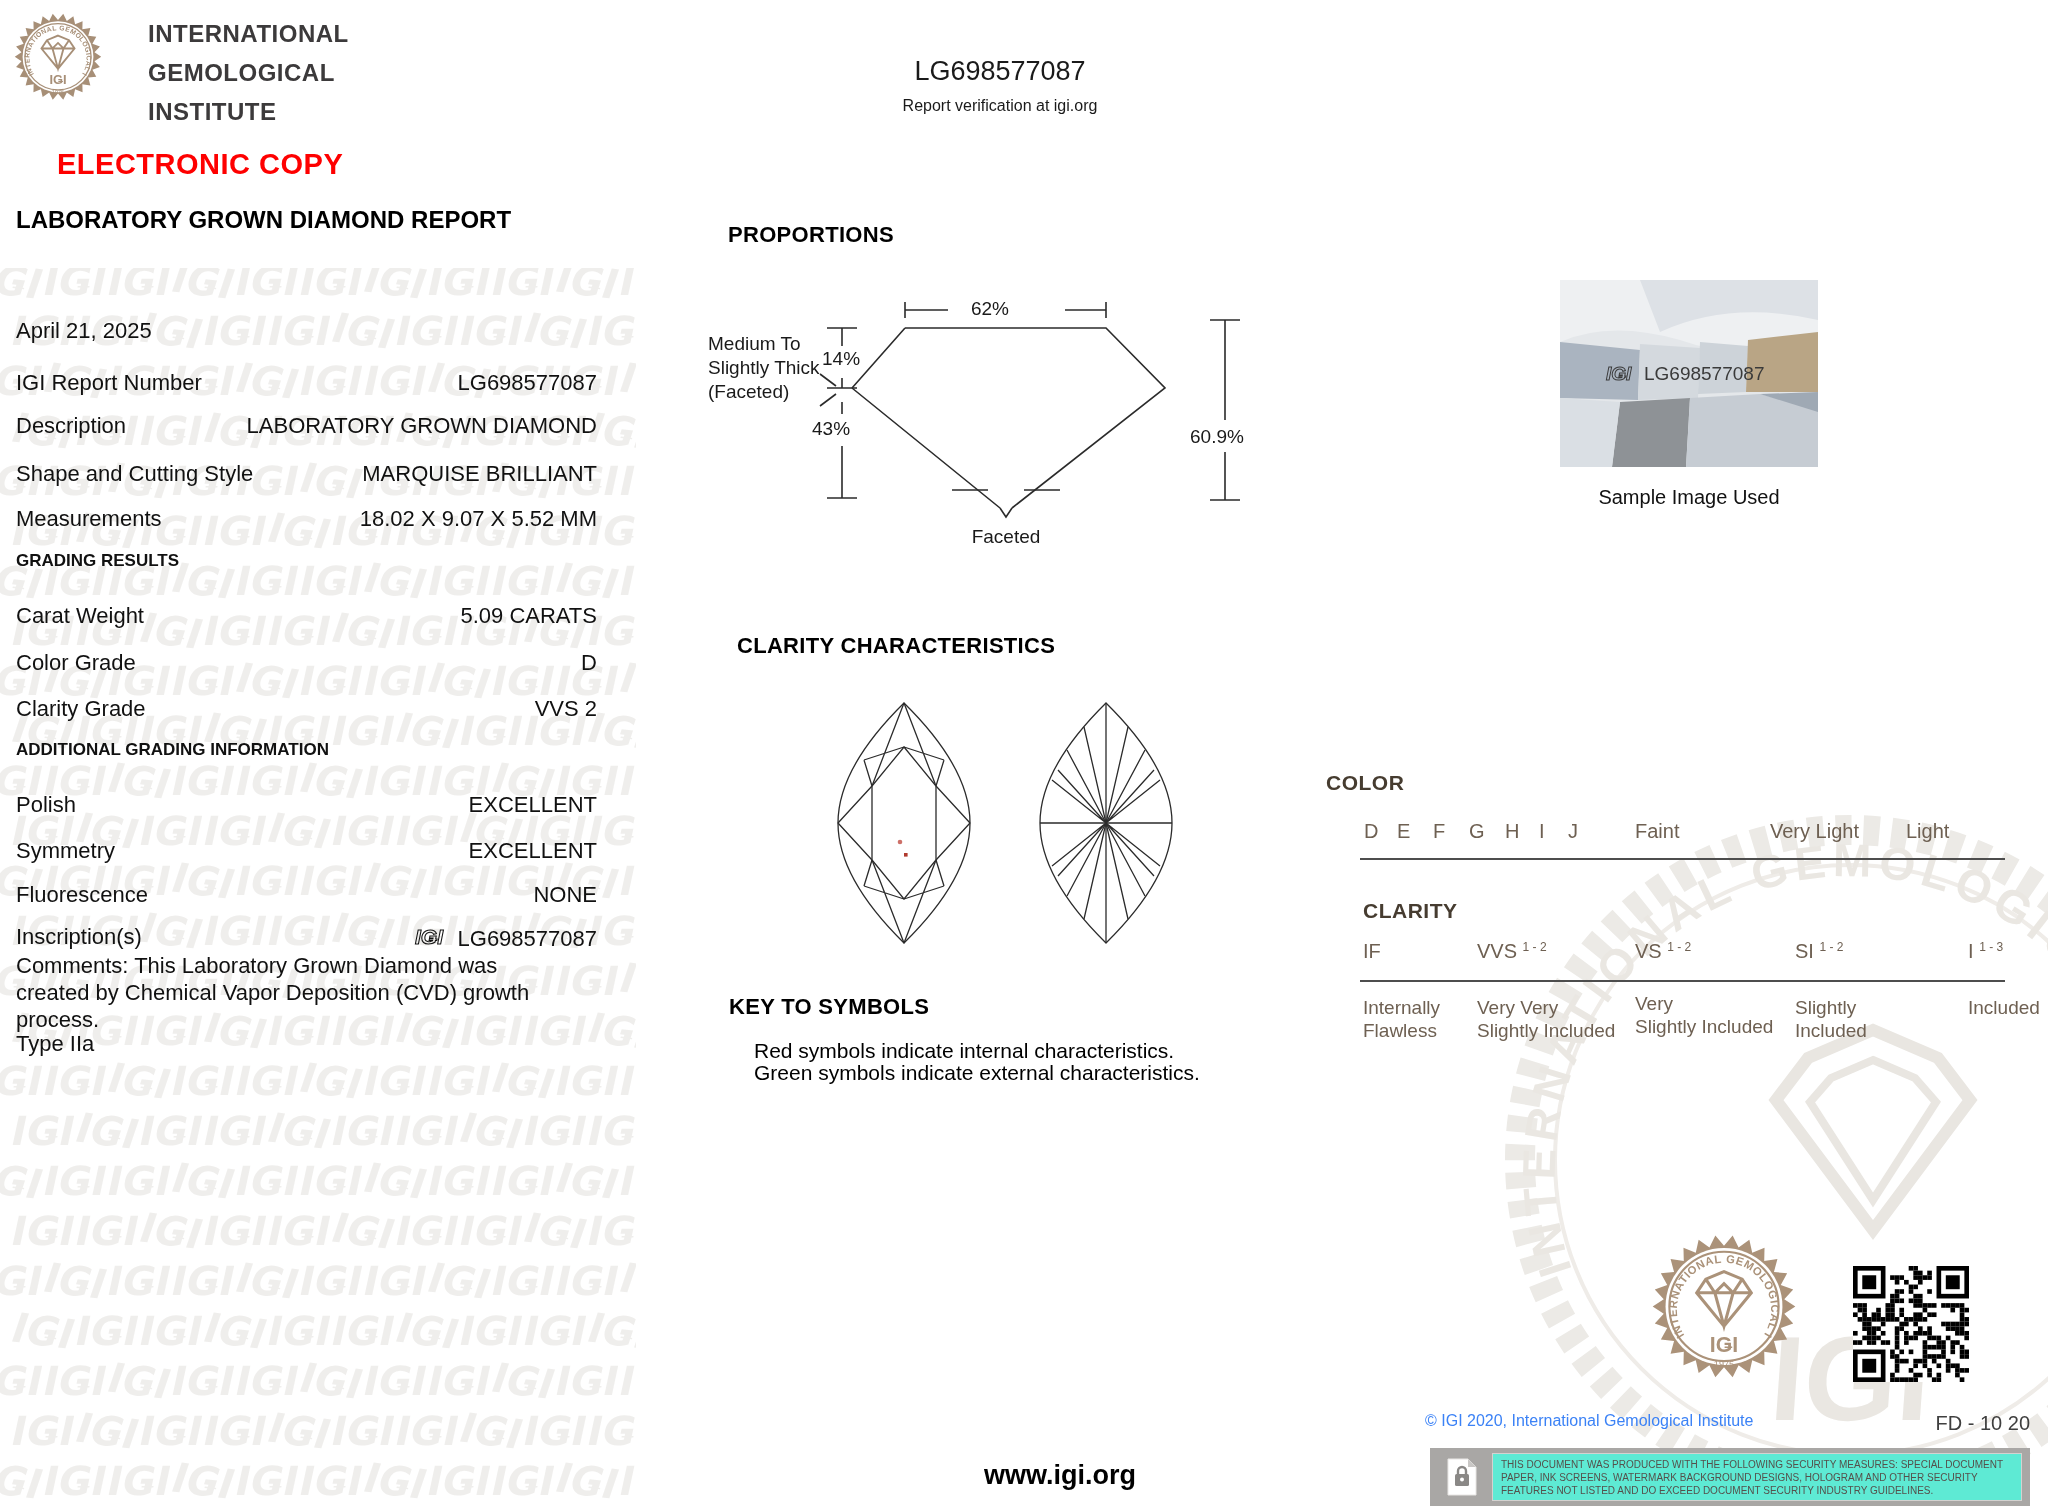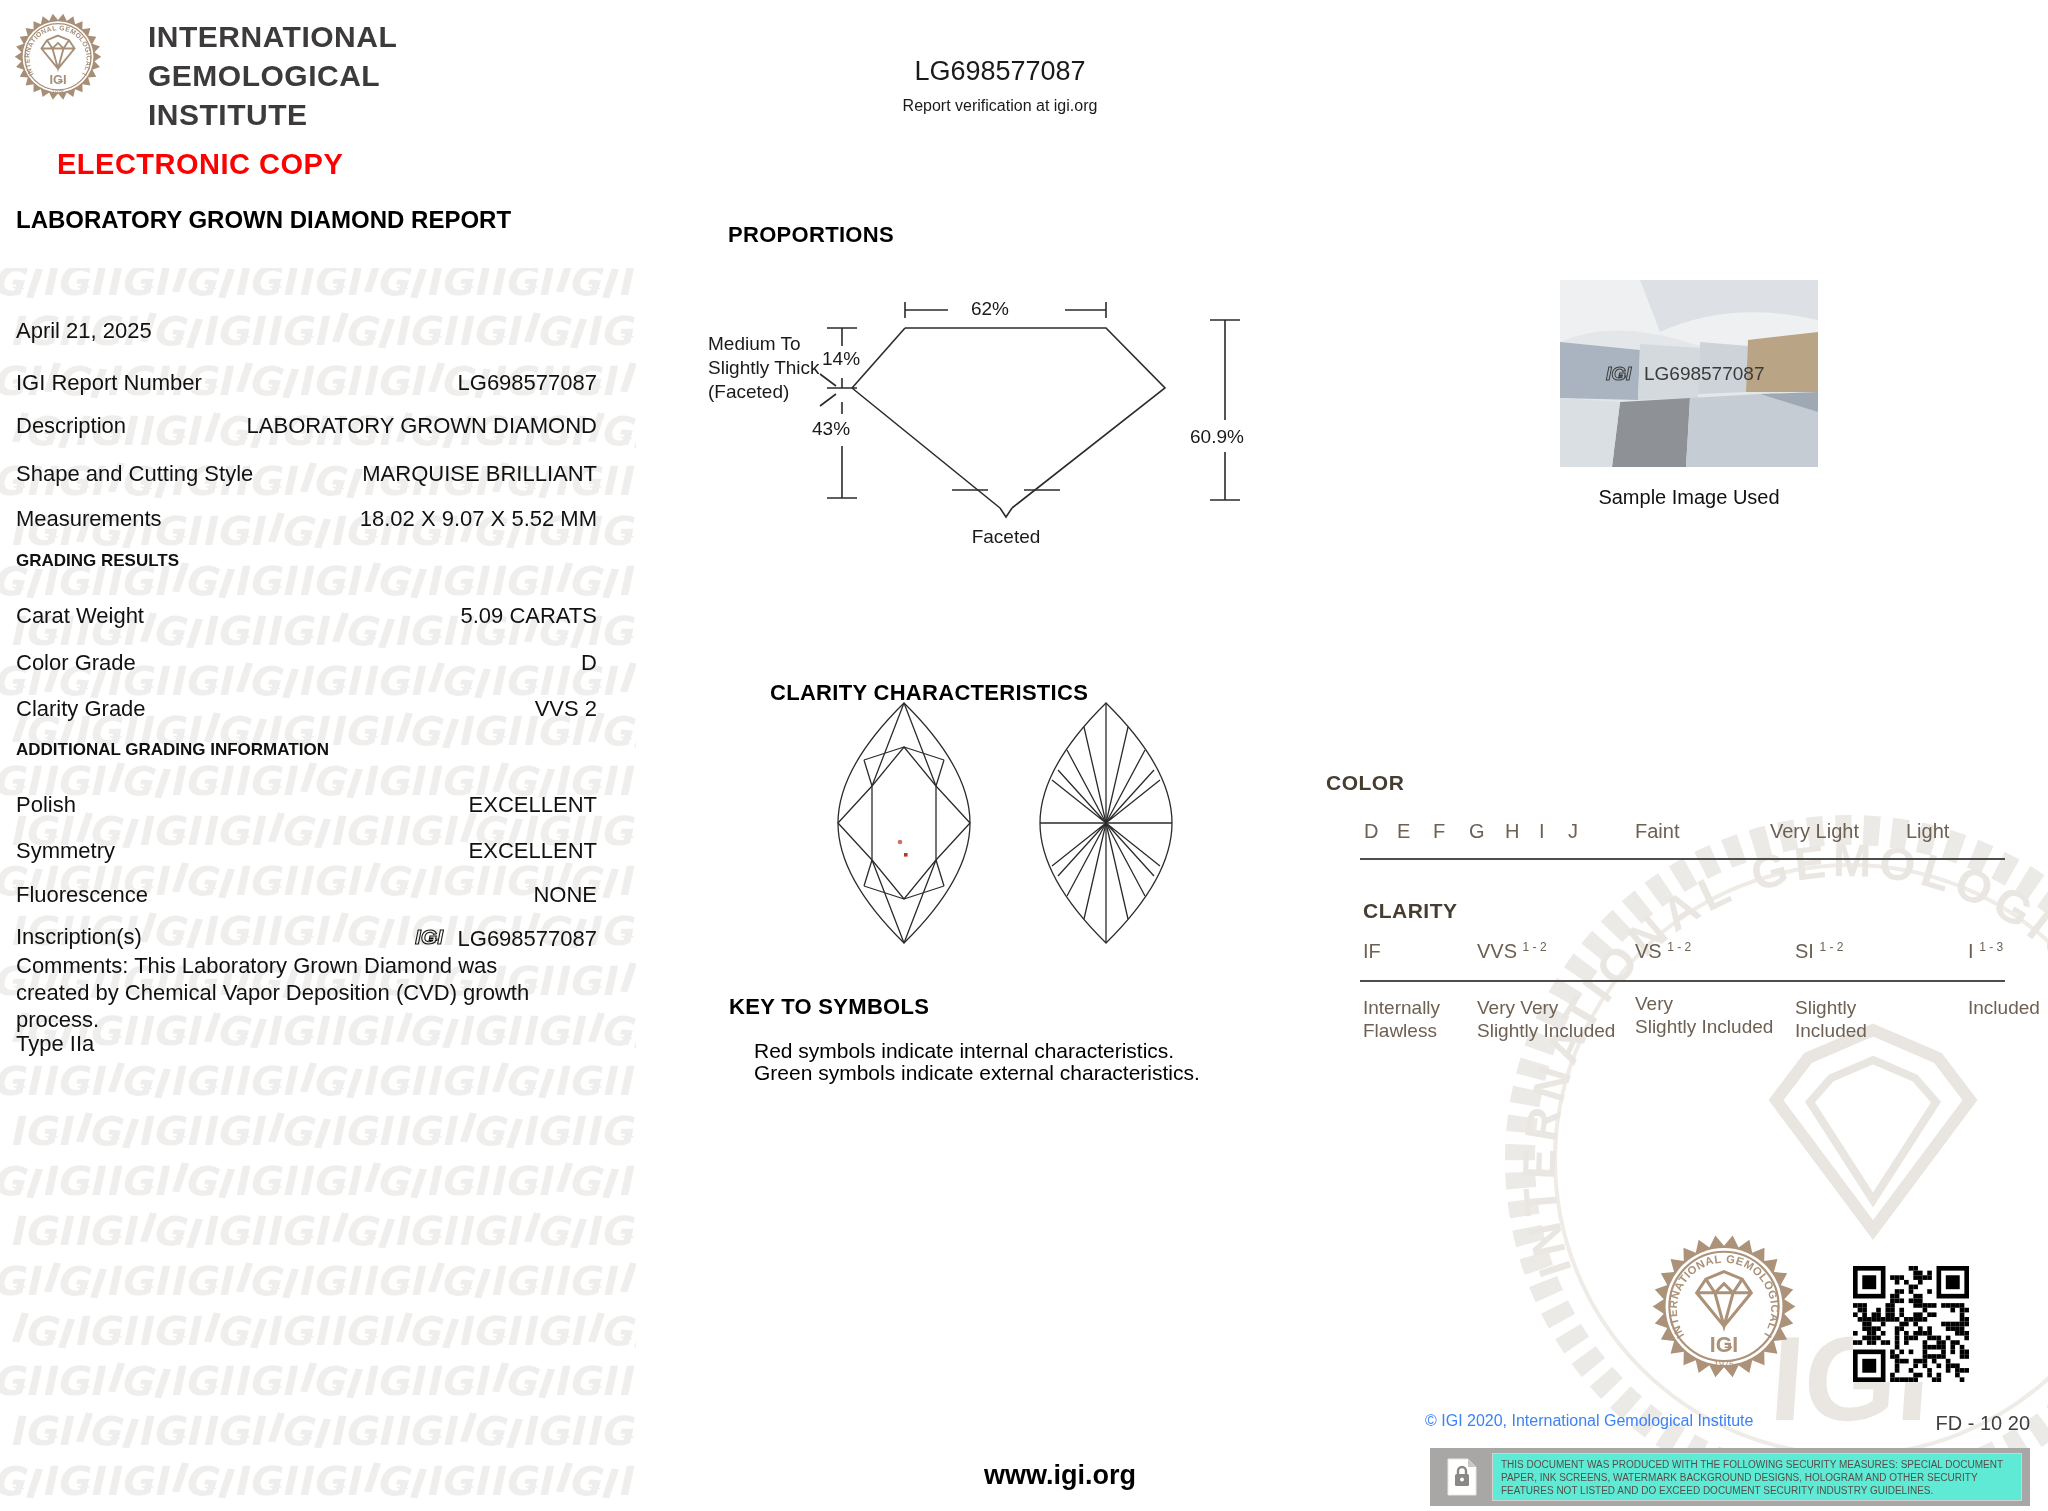--- a/index.html
+++ b/index.html
@@ -5,21 +5,21 @@
   html,body{margin:0;padding:0;background:#ffffff;}
   .page{position:relative;width:2048px;height:1511px;background:#fff;overflow:hidden;
         font-family:"Liberation Sans",sans-serif;color:#111;}
   .abs{position:absolute;}
   
   #wm-left{position:absolute;left:0;top:268px;width:636px;height:1243px;overflow:hidden;z-index:0;}
   .wm-glyph{position:absolute;font-family:"DejaVu Sans",sans-serif;font-weight:bold;font-size:40px;
             color:rgba(100,88,72,0.10);transform:skewX(-12deg);white-space:nowrap;}
   #wm-right{z-index:0;}
   
-  .org-line{position:absolute;left:148px;font-size:30px;font-weight:bold;color:#3c3a3b;letter-spacing:.5px;}
+  .org-line{position:absolute;left:148px;font-size:24px;font-weight:bold;color:#3c3a3b;letter-spacing:.5px;}
   .electronic{position:absolute;left:57px;top:148px;font-size:29px;font-weight:bold;color:#fe0000;letter-spacing:.5px;}
   .report-title{position:absolute;left:16px;top:206px;font-size:24px;font-weight:bold;color:#000;}
   .repnum{position:absolute;left:850px;top:56px;width:300px;text-align:center;font-size:27px;color:#1a1a1a;}
   .verify{position:absolute;left:850px;top:97px;width:300px;text-align:center;font-size:16px;color:#1a1a1a;}
   .lrow{position:absolute;left:16px;width:581px;height:28px;font-size:22px;z-index:1;}
   .lrow .lab{position:absolute;left:0;top:0;}
   .lrow .val{position:absolute;right:0;top:0;text-align:right;font-weight:bold;font-weight:normal;}
   .lhead{position:absolute;left:16px;font-size:17px;font-weight:bold;z-index:1;}
   .comments{position:absolute;left:16px;top:952px;width:520px;font-size:22px;line-height:27px;z-index:1;}
   .typeline{position:absolute;left:16px;top:1031px;font-size:22px;z-index:1;}
@@ -466,21 +466,21 @@
       <path d="M0,118 L60,122 L52,187 H0 Z" fill="#dadfe4"></path>
       <path d="M200,114 L258,112 V132 Z" fill="#9fa9b4"></path>
       <g>
         <text x="46" y="100" font-size="19" font-weight="bold" font-style="italic" font-family="DejaVu Sans, sans-serif" fill="none" stroke="#3a3a3a" stroke-width="1">IǤI</text>
         <text x="84" y="100" font-size="19" fill="#3a3a3a">LG698577087</text>
       </g>
     </svg>
   </div>
   <div class="sample-caption">Sample Image Used</div>
 
-  <div class="sec-title" style="left:770px;top:633px;margin-top:47px;">CLARITY CHARACTERISTICS</div>
+  <div class="sec-title" style="left:737px;top:633px;">CLARITY CHARACTERISTICS</div>
 
   <svg class="abs" style="left:820px;top:690px;z-index:1;" width="370" height="270" viewBox="0 0 370 270" fill="none" stroke="#2b2b2b" stroke-width="1.3">
 
     <path d="M84,13 Q150,78 150,133 Q150,188 84,253 Q18,188 18,133 Q18,78 84,13 Z"></path>
     <polygon points="84,57 116,96 116,170 84,209 52,170 52,96"></polygon>
     <path d="M84,13 L116,96 M84,13 L52,96 M44,70 L84,57 M124,70 L84,57 M44,70 L52,96 M124,70 L116,96"></path>
     <path d="M18,133 L52,96 M18,133 L52,170 M150,133 L116,96 M150,133 L116,170"></path>
     <path d="M84,253 L116,170 M84,253 L52,170 M44,196 L84,209 M124,196 L84,209 M44,196 L52,170 M124,196 L116,170"></path>
     <g stroke="none">
       <circle cx="80" cy="152" r="2.3" fill="#c4574e" opacity="0.85"></circle>

